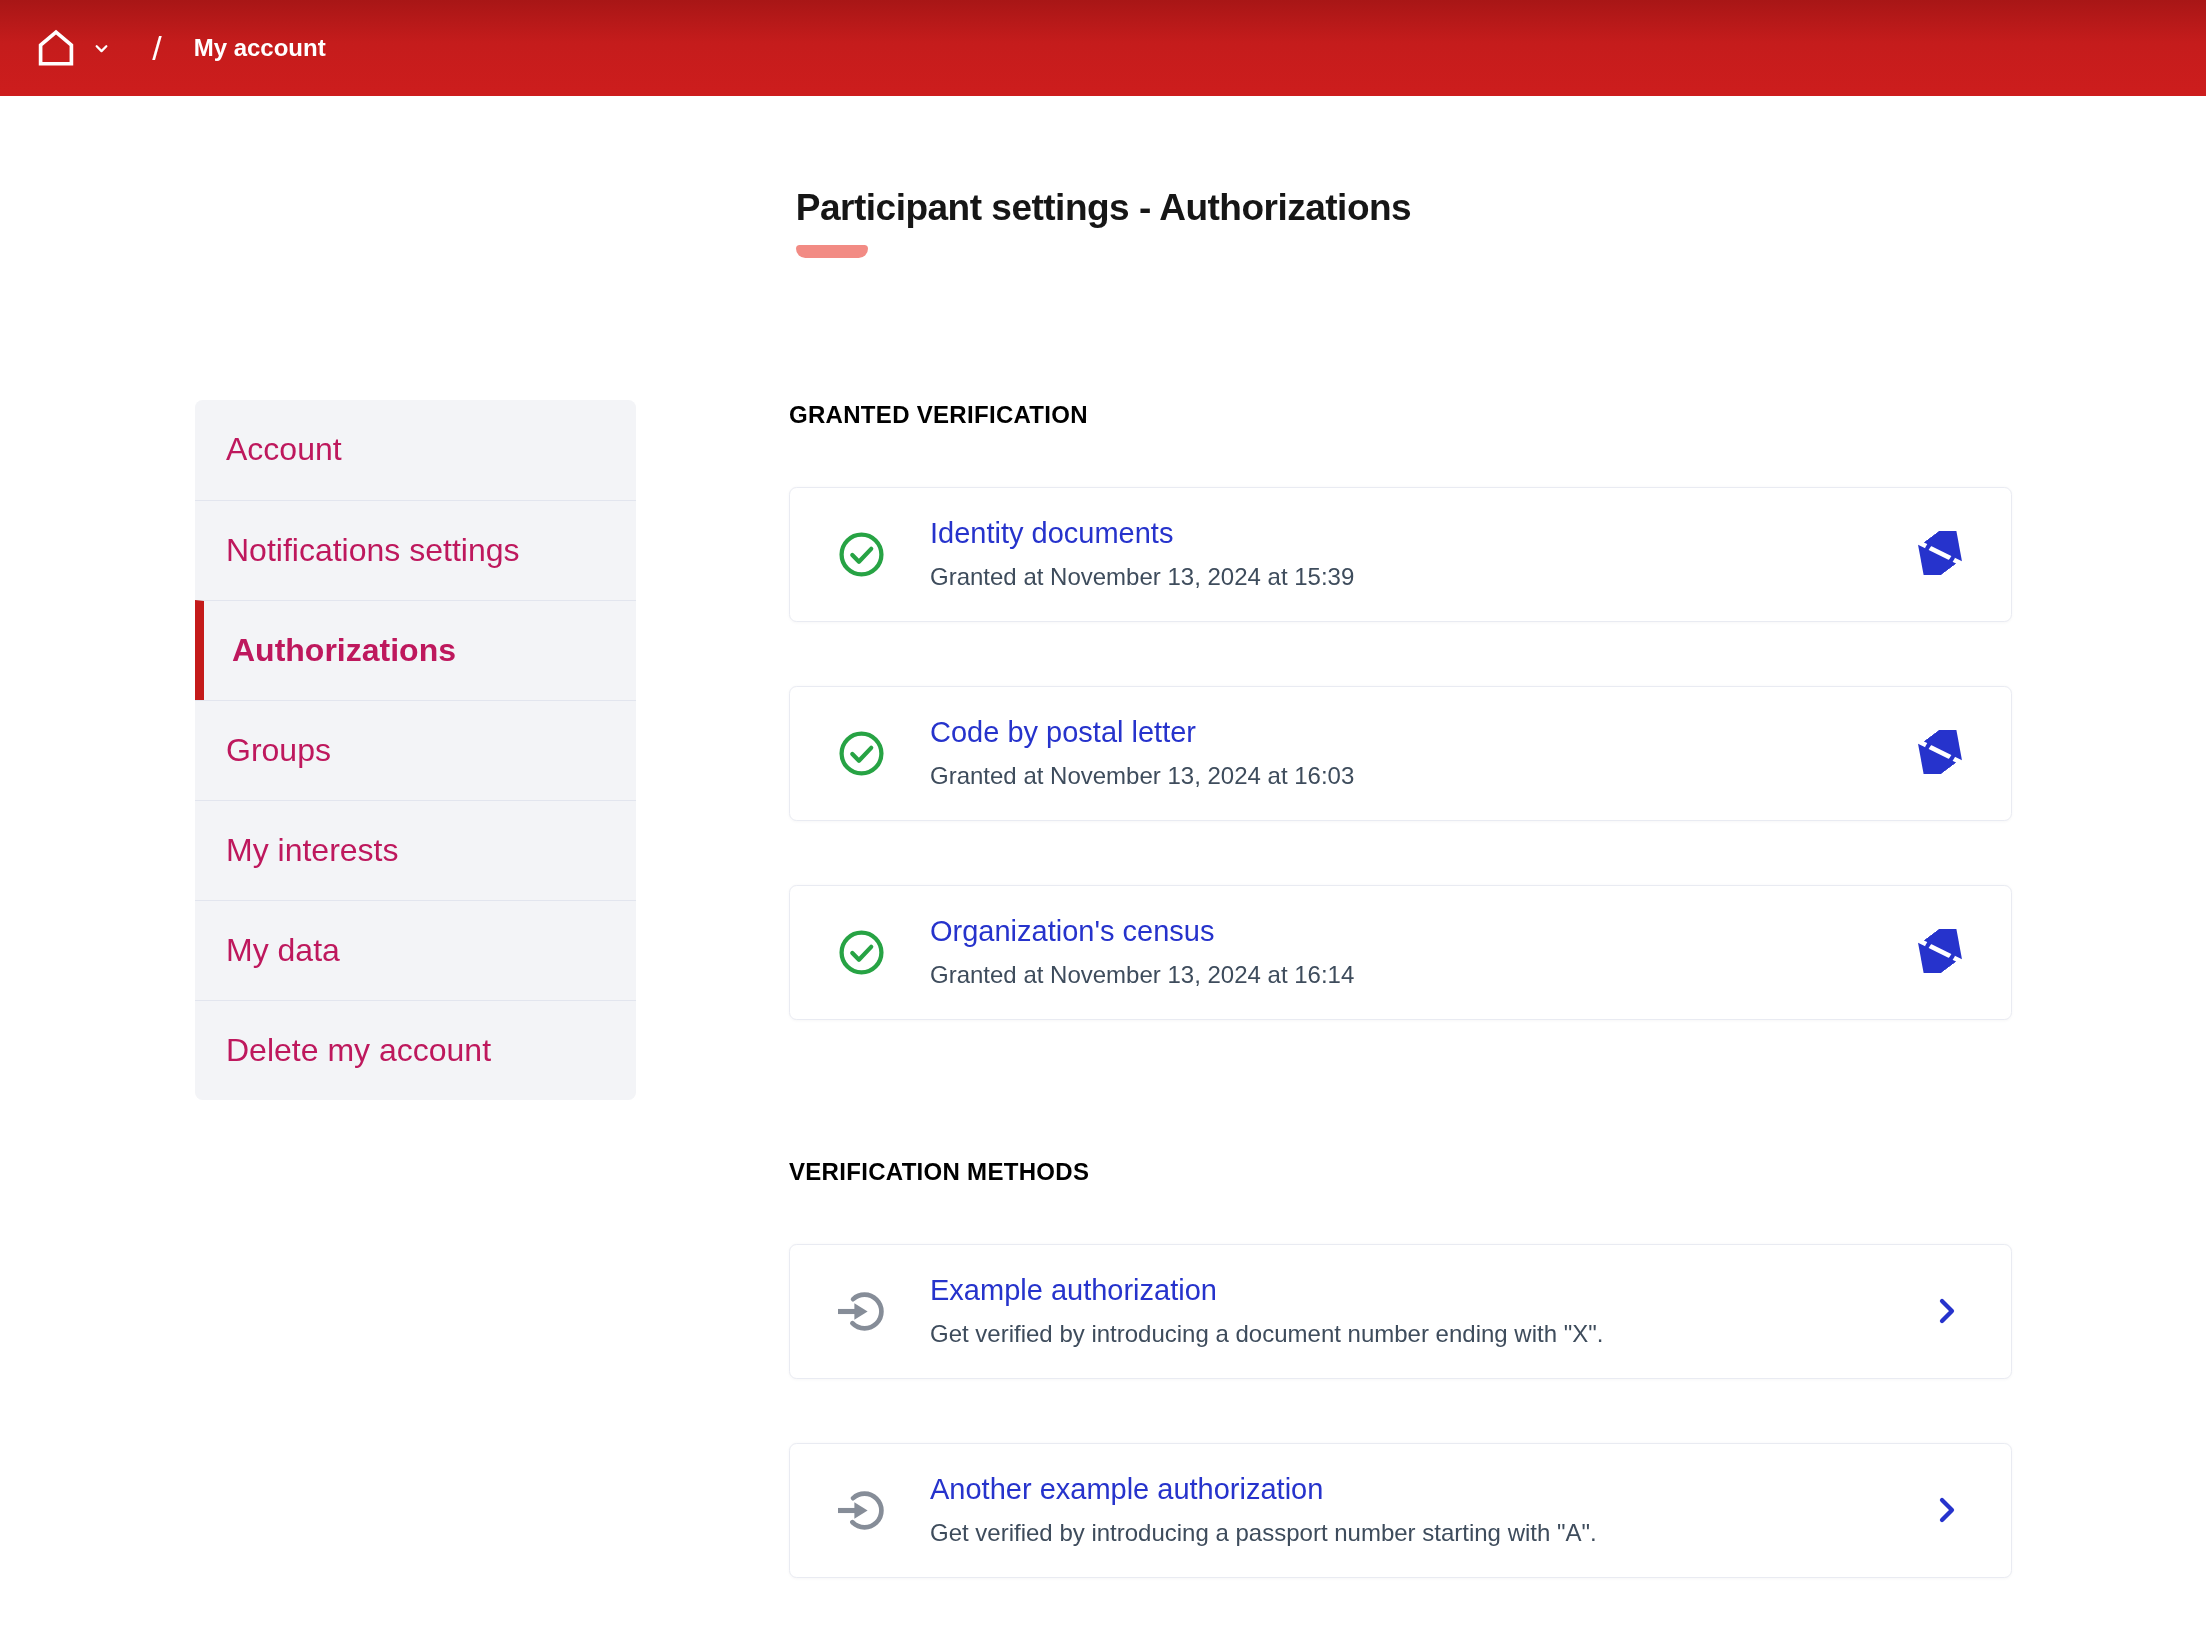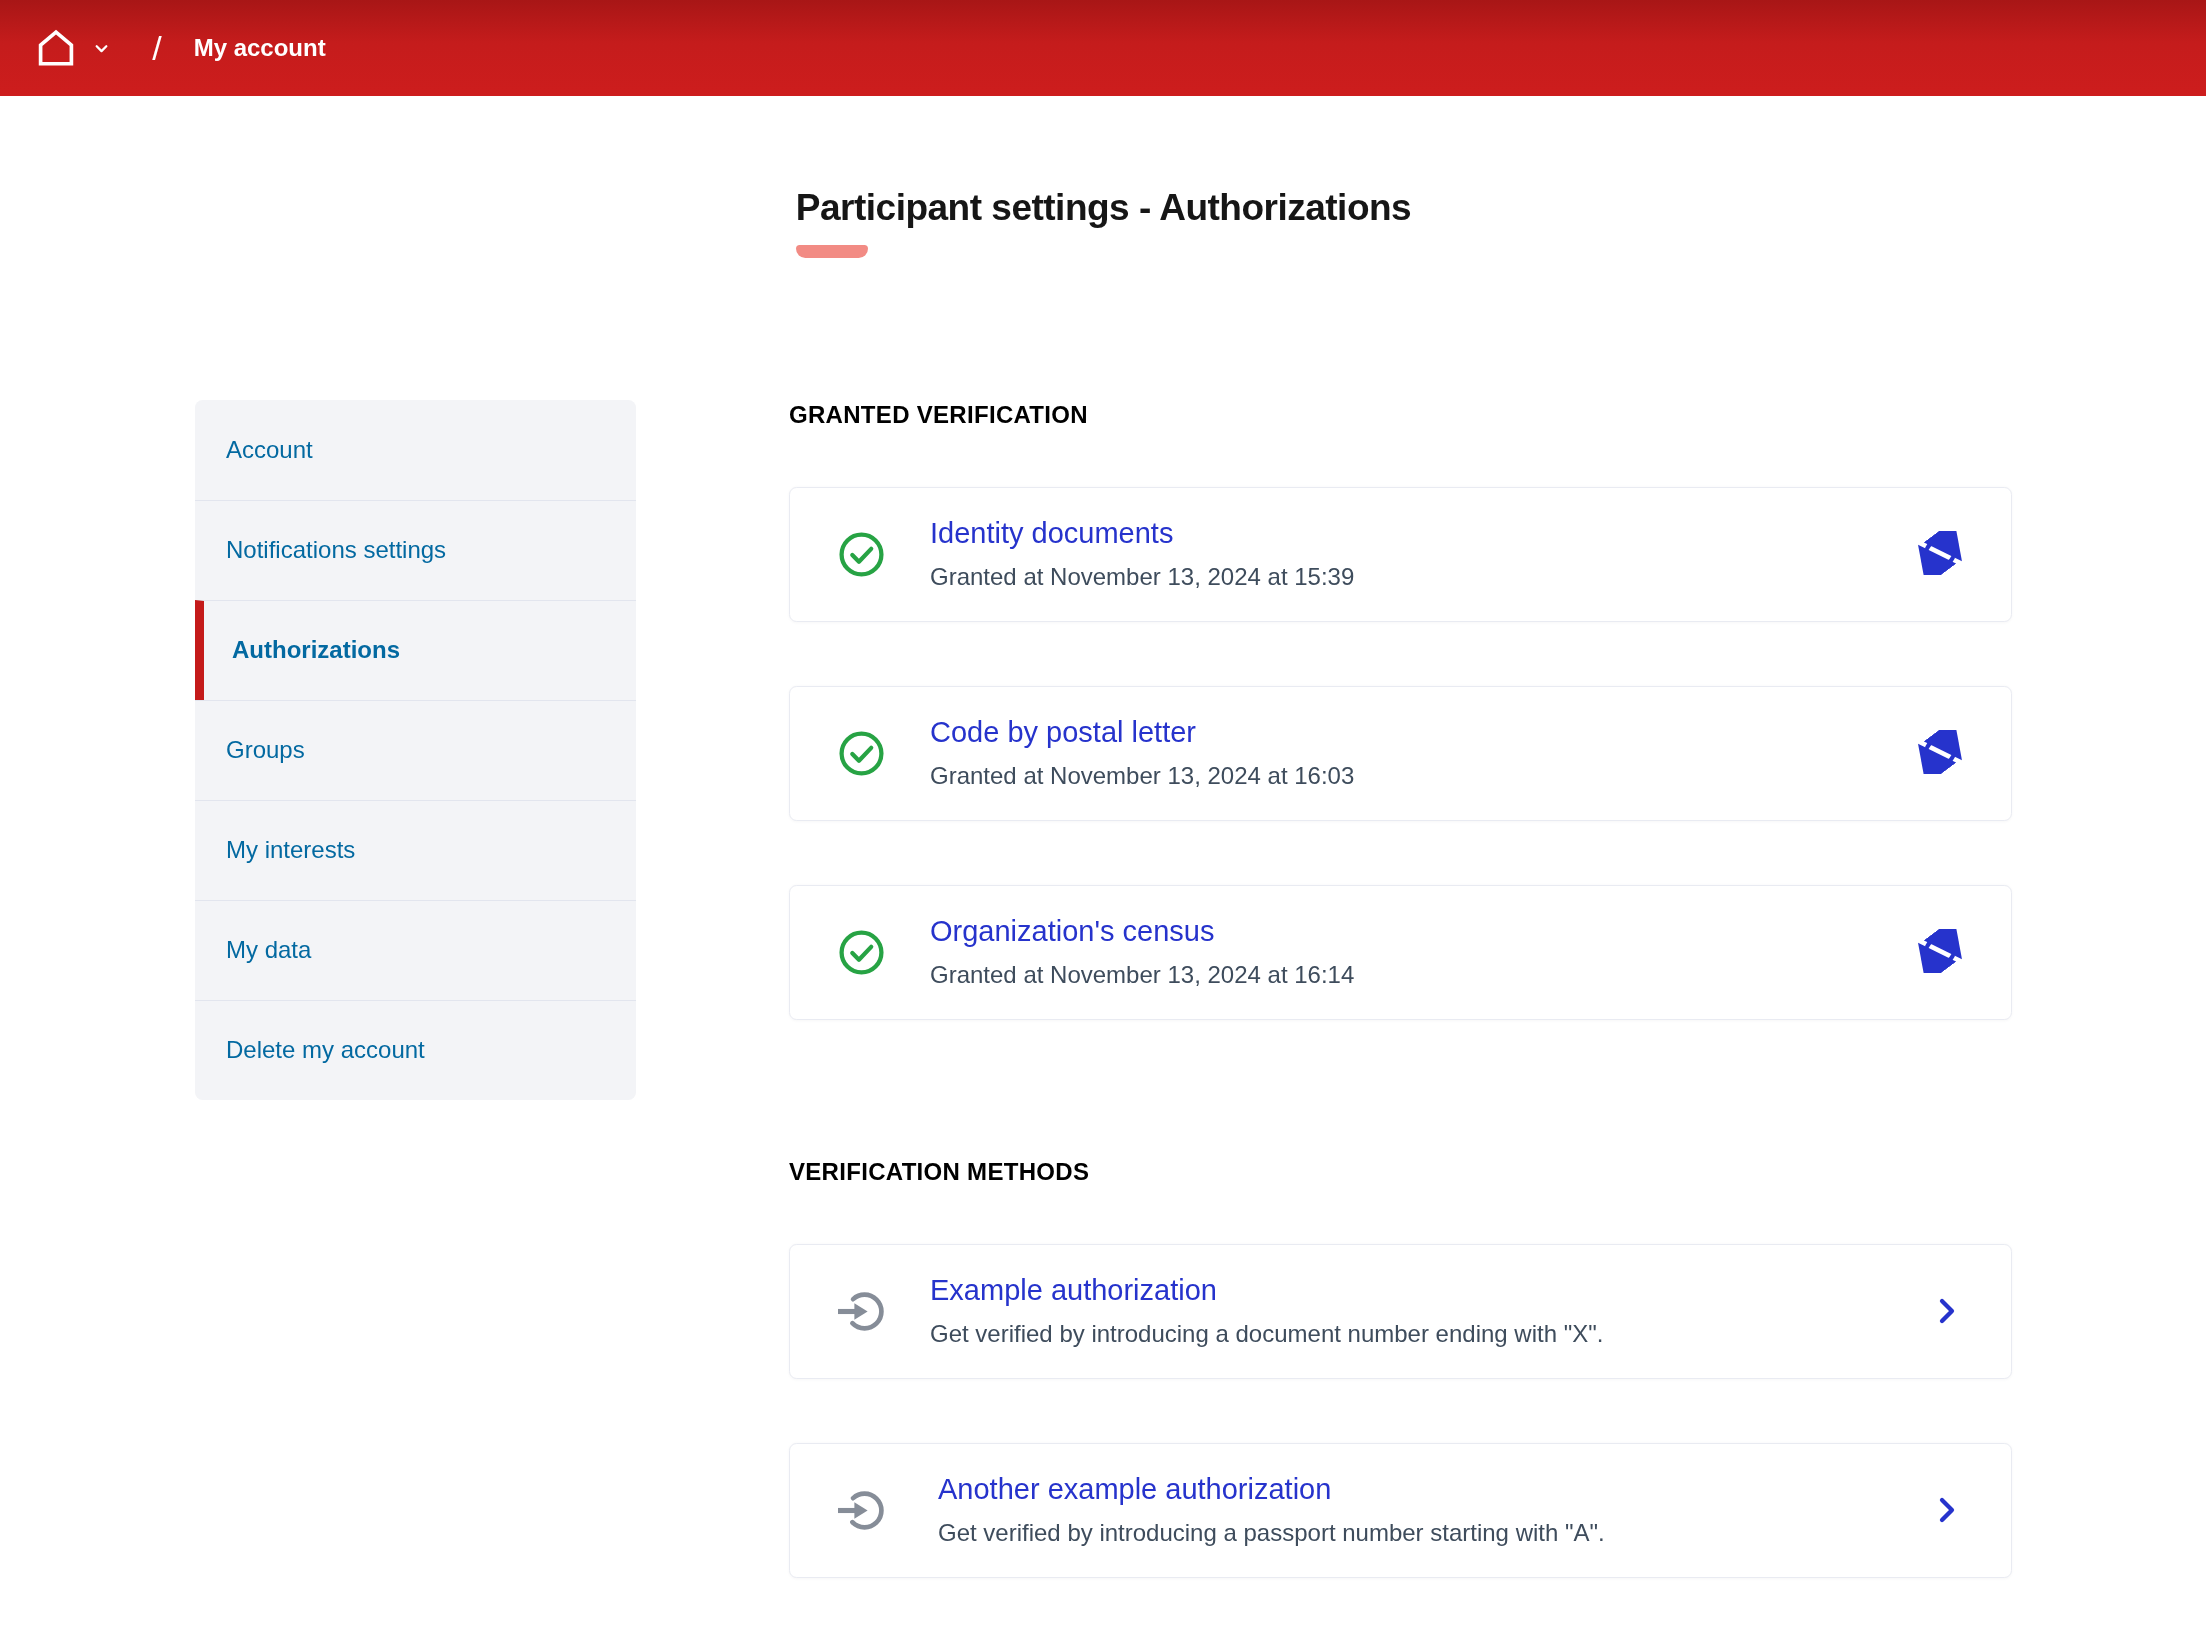--- a/index.html
+++ b/index.html
@@ -32,21 +32,21 @@
     width:1817px; margin:142px auto 0;
     display:grid; grid-template-columns:441px 1fr; column-gap:153px;
     align-items:start;
   }
 
   
   .sidebar { background:#f3f4f7; border-radius:7.6px; overflow:hidden; }
   .side-item {
     display:flex; align-items:center;
     height:100px; padding-left:31px;
-    color:#0369a1; font-size:24px; text-decoration:none; cursor:pointer;
+    color:#be185d; font-size:32px; text-decoration:none; cursor:pointer;
   }
   .side-item + .side-item { border-top:0.9px solid #e2e5ee; }
   .side-item.active {
     border-left:9.5px solid #c41a1a;
     padding-left:28px;
     font-weight:700;
   }
 
   
   .section-heading {
@@ -59,21 +59,21 @@
   .card {
     height:135px;
     background:#ffffff;
     border:1.9px solid #e9ebf2;
     border-radius:7.6px;
     box-shadow:0 0.9px 2.8px rgba(40,50,80,0.04);
     display:flex; align-items:center;
     padding:0 49px 0 47px;
     margin-bottom:64px;
   }
-  .card:last-child { margin-bottom:16px;gap:8px; }
+  .card:last-child { margin-bottom:16px; }
   .card .left-icon { flex:0 0 auto; display:flex; align-items:center; }
   .card .texts { flex:1 1 auto; margin-left:44px; }
   .card-title {
     display:inline-block;
     color:#2633cc; font-size:29px; font-weight:400;
     text-decoration:none; cursor:pointer; margin-bottom:13.2px;
   }
   .card-sub { font-size:24px; color:#3e4c5c; }
   .right-action { flex:0 0 auto; display:flex; align-items:center; cursor:pointer; background:none; border:none; }
 </style>

